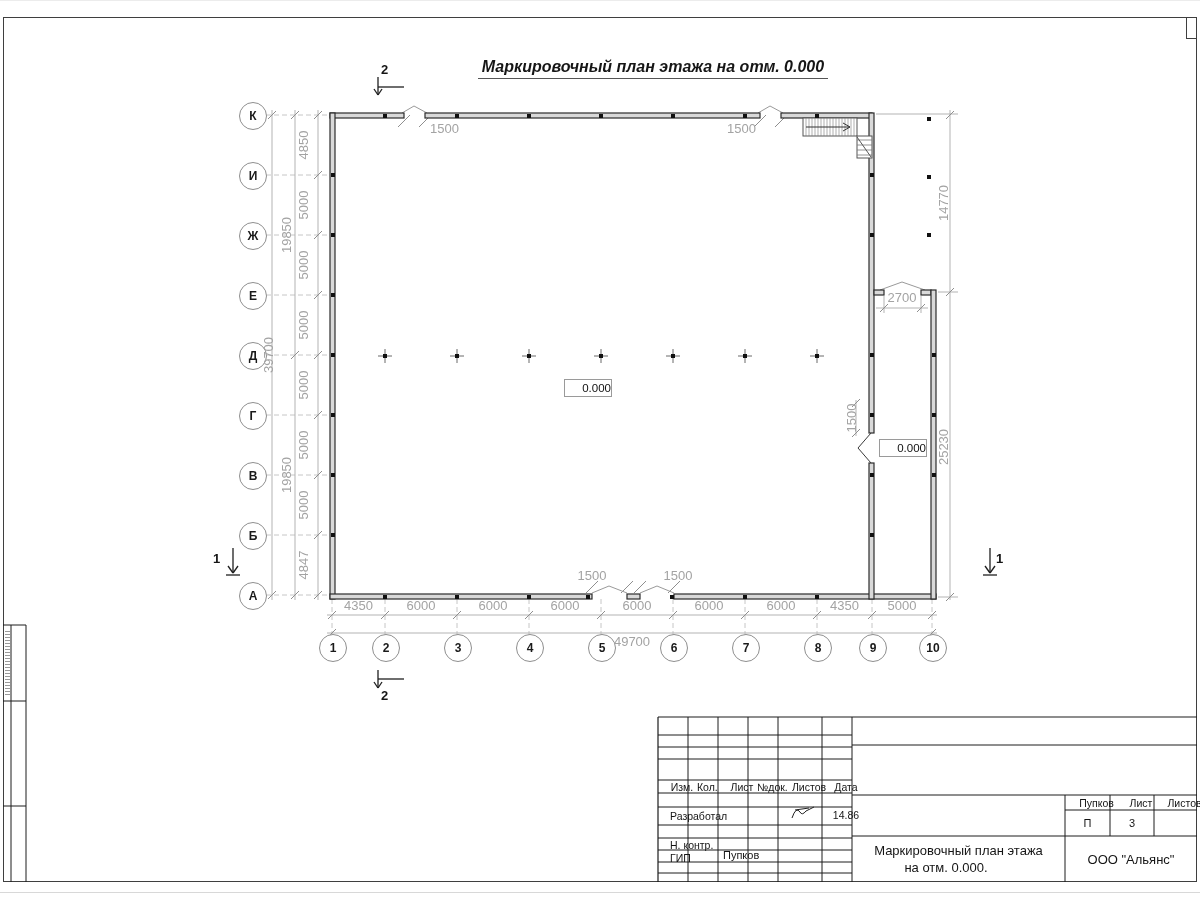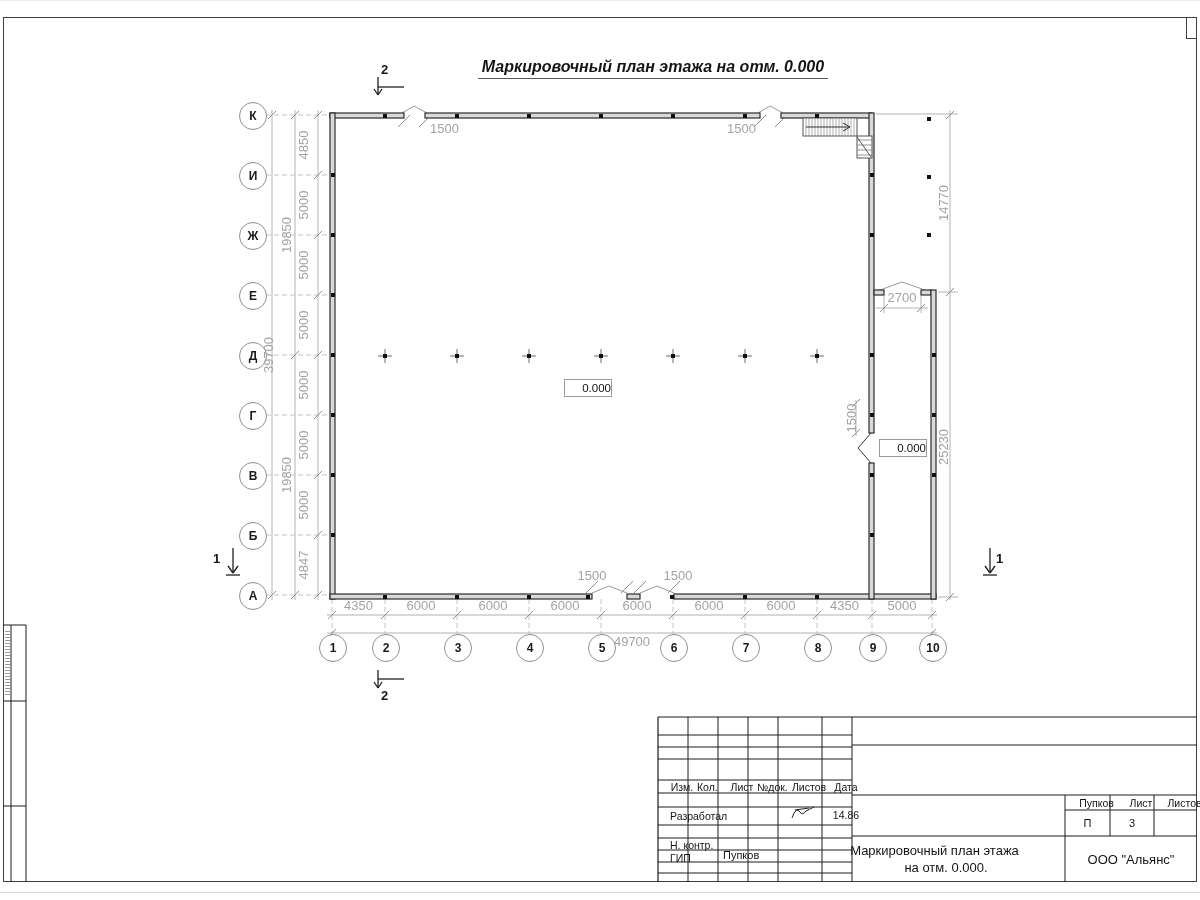--- a/index.html
+++ b/index.html
@@ -305,21 +305,21 @@
   <div class="tb tbs" style="left:661px;top:839px">Н. контр.</div>
   <div class="tb tbs" style="left:661px;top:852px">ГИП</div>
 
   <div class="tb tbc tbs" style="left:1065px;top:797px;width:45px">Пупков</div>
   <div class="tb tbc tbs" style="left:1110px;top:797px;width:44px">Лист</div>
   <div class="tb tbc tbs" style="left:1154px;top:797px;width:43px">Листов</div>
   <div class="tb tbc" style="left:1065px;top:817px;width:45px">П</div>
   <div class="tb tbc" style="left:1110px;top:817px;width:44px">3</div>
   <div class="tb tbc" style="left:1154px;top:817px;width:43px"></div>
 
-  <div class="tb tbig" style="left:828px;top:843px;width:213px">Маркировочный план этажа</div>
+  <div class="tb tbig" style="left:852px;top:843px;width:213px">Маркировочный план этажа</div>
   <div class="tb tbig" style="left:852px;top:860px;width:188px">на отм. 0.000.</div>
   <div class="tb tbig" style="left:1065px;top:852px;width:132px">ООО "Альянс"</div>
 <div class="circ" style="left: 239px; top: 102px;">К</div>
     <div class="circ" style="left: 239px; top: 162px;">И</div>
     <div class="circ" style="left: 239px; top: 222px;">Ж</div>
     <div class="circ" style="left: 239px; top: 282px;">Е</div>
     <div class="circ" style="left: 239px; top: 342px;">Д</div>
     <div class="circ" style="left: 239px; top: 402px;">Г</div>
     <div class="circ" style="left: 239px; top: 462px;">В</div>
     <div class="circ" style="left: 239px; top: 522px;">Б</div>

